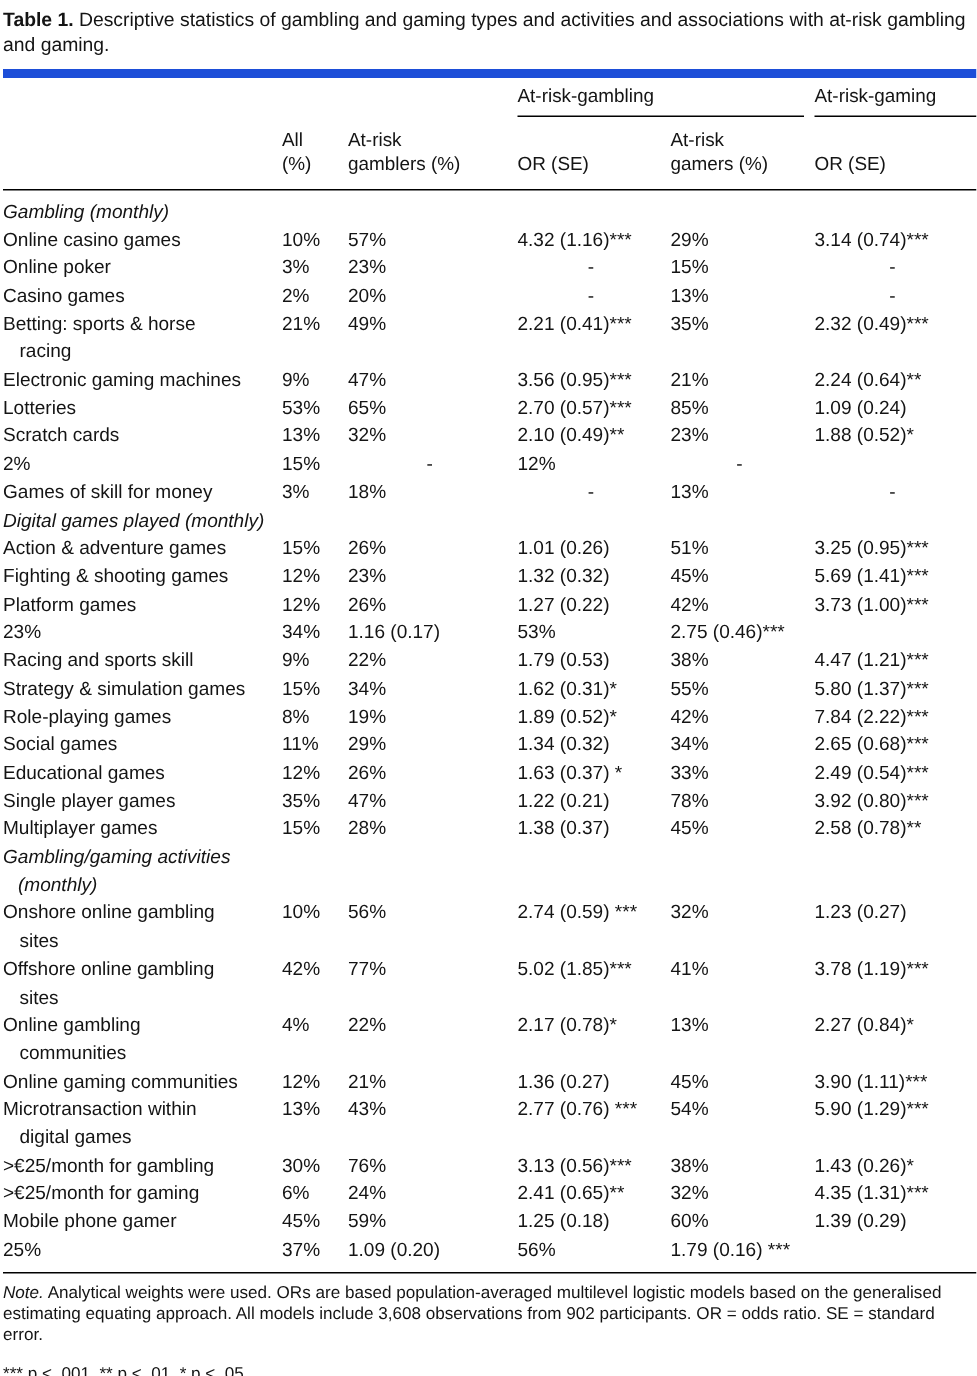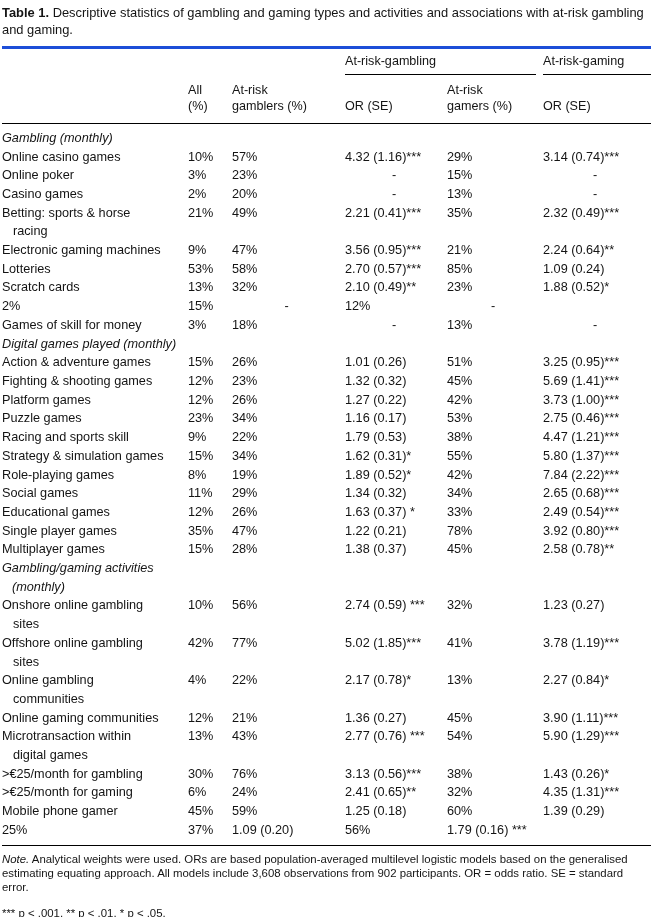--- a/index.html
+++ b/index.html
@@ -13,21 +13,21 @@
   .page { width: 651px; padding: 5px 0 0 2px; }
 
   .caption {
     font-size: 12.9px;
     line-height: 1.3;
     padding-right: 4px;
     margin-bottom: 7px;
   }
   .caption b { font-weight: bold; }
 
-  .tbl { border-top: 3px solid #1d4ed8; }
+  .tbl { border-top: 6px solid #1d4ed8; }
 
   .grid-row {
     display: grid;
     grid-template-columns: 186px 44px 113px 102px 96px 1fr;
     align-items: start;
   }
 
   .spanner-row { padding-top: 5px; font-size: 12.6px; }
   .spanner { padding-bottom: 5px; border-bottom: 1px solid #000; line-height: 1.2; }
   .spanner-gambling { grid-column: 4 / 6; margin-right: 7px; }
@@ -142,21 +142,21 @@
     <div class="cell">9%</div>
     <div class="cell">47%</div>
     <div class="cell">3.56 (0.95)***</div>
     <div class="cell">21%</div>
     <div class="cell">2.24 (0.64)**</div>
   </div>
 
   <div class="grid-row body-row">
     <div class="cell-label">Lotteries</div>
     <div class="cell">53%</div>
-    <div class="cell">58%</div>
+    <div class="cell">65%</div>
     <div class="cell">2.70 (0.57)***</div>
     <div class="cell">85%</div>
     <div class="cell">1.09 (0.24)</div>
   </div>
 
   <div class="grid-row body-row">
     <div class="cell-label">Scratch cards</div>
     <div class="cell">13%</div>
     <div class="cell">32%</div>
     <div class="cell">2.10 (0.49)**</div>
@@ -206,21 +206,20 @@
   <div class="grid-row body-row">
     <div class="cell-label">Platform games</div>
     <div class="cell">12%</div>
     <div class="cell">26%</div>
     <div class="cell">1.27 (0.22)</div>
     <div class="cell">42%</div>
     <div class="cell">3.73 (1.00)***</div>
   </div>
 
   <div class="grid-row body-row">
-    <div class="cell-label">Puzzle games</div>
     <div class="cell">23%</div>
     <div class="cell">34%</div>
     <div class="cell">1.16 (0.17)</div>
     <div class="cell">53%</div>
     <div class="cell">2.75 (0.46)***</div>
   </div>
 
   <div class="grid-row body-row">
     <div class="cell-label">Racing and sports skill</div>
     <div class="cell">9%</div>

